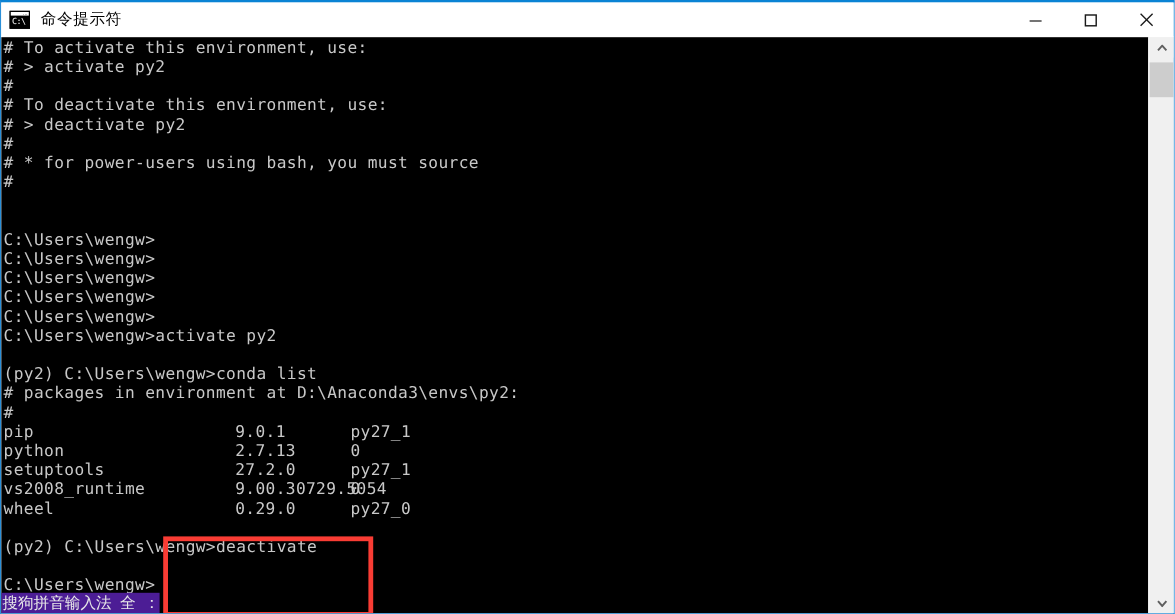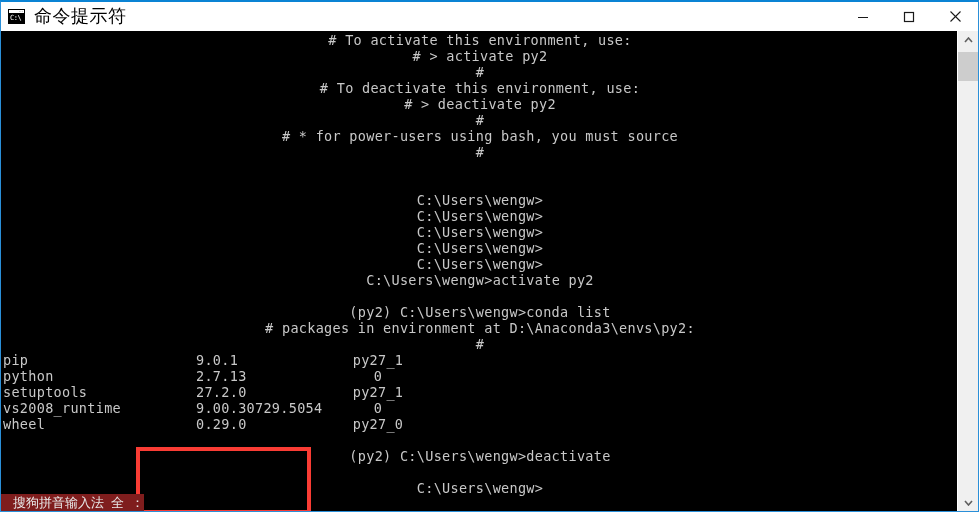--- a/index.html
+++ b/index.html
@@ -43,21 +43,21 @@
     font-size: 4px; color: #000; line-height: 3px;
   }
   #cmd-icon .txt {
     position: absolute; left: 1px; top: 4px;
     color: #ffffff;
     font-family: "DejaVu Sans Mono", monospace;
     font-size: 7px; line-height: 8px;
     letter-spacing: -0.5px;
   }
   #title-text {
-    font-size: 18px;
+    font-size: 13px;
     color: #000000;
     font-family: "DejaVu Sans", sans-serif;
     letter-spacing: 0.5px;
     white-space: nowrap;
   }
   #win-controls {
     position: absolute;
     right: 0; top: 0;
     height: 29px;
     display: flex;
@@ -82,47 +82,47 @@
     position: absolute;
     left: 2px; top: 1px;
     right: 0;
     font-family: "DejaVu Sans Mono", monospace;
     font-size: 13.5px;
     line-height: 16px;
     color: #c8c8c8;
     white-space: pre;
     letter-spacing: 0.3px;
   }
-  .line { height: 16px; position: relative; text-align: center; }
+  .line { height: 16px; position: relative; }
   
   .pkg { position: relative; height: 16px; }
   .pkg .name { position: absolute; left: 0; text-align: right; }
   .pkg .ver  { position: absolute; left: 193px; }
-  .pkg .bld  { position: absolute; left: 289px; width: 172px; text-align: center; }
+  .pkg .bld  { position: absolute; left: 289px; width: 172px; text-align: left; }
   
   #redbox {
     position: absolute;
     left: 135px; top: 416px;
     width: 175px; height: 67px;
     border: 4px solid #f93c34;
     pointer-events: none;
   }
   
   #ime-bar {
     position: absolute;
     left: 0; bottom: 0;
     height: 17px;
     display: flex;
     align-items: center;
-    background: #7f1d1d;
+    background: #4c1d95;
     color: #e8e8e8;
     font-family: "DejaVu Sans", sans-serif;
     font-size: 13px;
     white-space: nowrap;
-    padding-left: 12px;
+    padding-left: 1px;
   }
   #ime-bar .sep { display: inline-block; width: 7px; }
   
   #scrollbar {
     position: absolute;
     right: 0; top: 29px;
     width: 21px;
     bottom: 0;
     background: #f0f0f0;
     border-left: 1px solid #ffffff;

